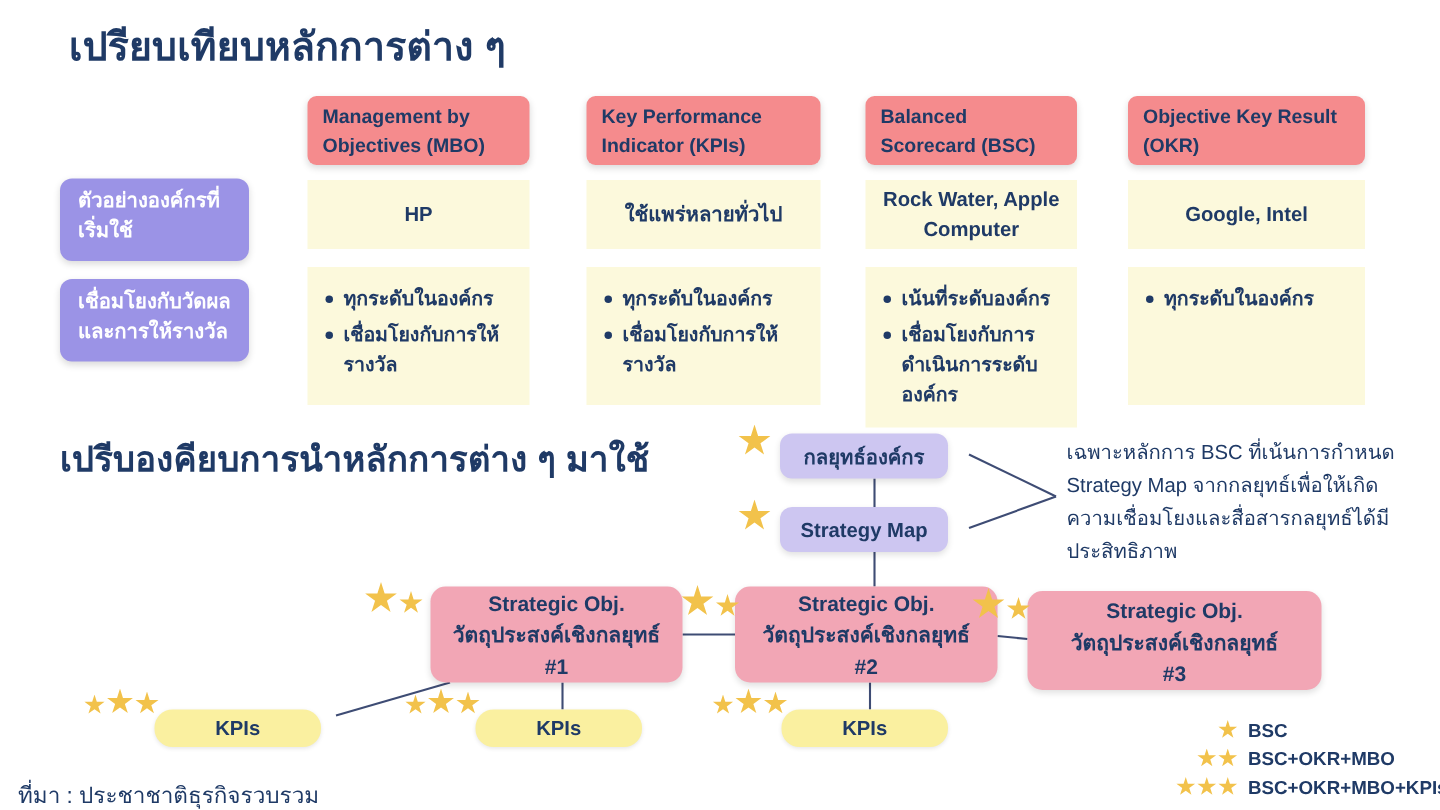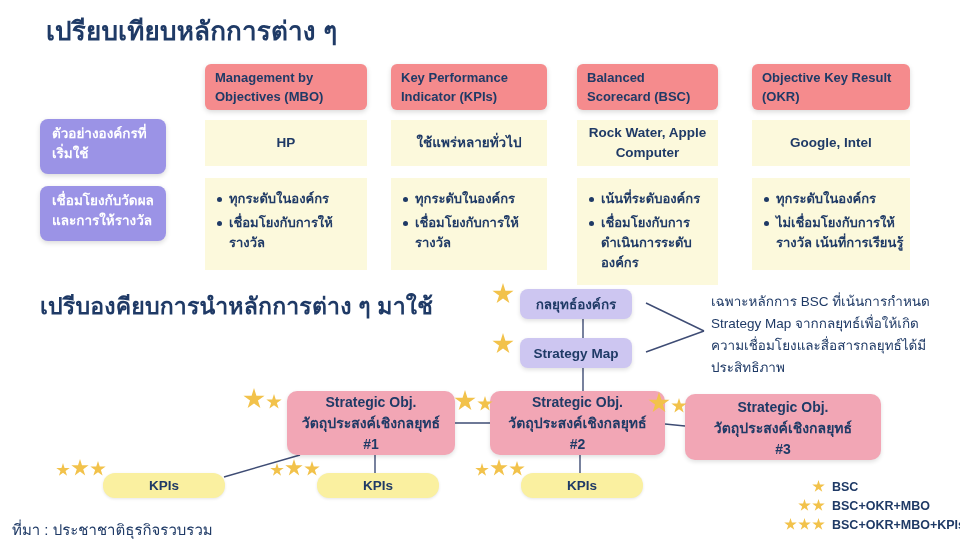--- a/index.html
+++ b/index.html
@@ -7,21 +7,21 @@
   body { font-family:"Liberation Sans","DejaVu Sans",sans-serif; }
   .slide { position:relative; width:960px; height:540px; background:#ffffff; overflow:hidden; color:var(--navy,#1F3A66); }
 
   .title { position:absolute; color:var(--navy,#1F3A66); font-weight:700; letter-spacing:0.2px; }
   .t1 { left:46px; top:10px; font-size:26px; }
   .t2 { left:40px; top:288px; font-size:23px; }
 
   svg.wires { position:absolute; left:0; top:0; width:960px; height:540px; pointer-events:none; }
 
   
-  .c0 { left:205px; width:162px; }
+  .c0 { left:205px; width:148px; }
   .c1 { left:391px; width:156px; }
   .c2 { left:577px; width:141px; }
   .c3 { left:752px; width:158px; }
 
   .hdr { position:absolute; top:64px; min-height:46px; background:var(--header_pink,#F58B8D);
          border-radius:6px; color:var(--navy,#1F3A66); font-weight:700; font-size:13px; line-height:19px;
          padding:4px 10px; display:flex; align-items:center; box-shadow:0 2px 5px rgba(0,0,0,0.15); }
 
   .rlabel { position:absolute; left:40px; width:126px; background:var(--label_purple,#9B93E6); color:#fff;
             font-weight:700; font-size:13.5px; line-height:20px; border-radius:8px; padding:5px 6px 10px 12px;
@@ -47,21 +47,21 @@
   .note { position:absolute; left:711px; top:291px; width:240px; font-size:13.5px; line-height:22px;
           color:var(--navy,#1F3A66); }
 
   .obj { position:absolute; background:var(--box_pink,#F2A6B5); border-radius:10px; color:var(--navy,#1F3A66);
          font-weight:700; font-size:14px; line-height:21px; text-align:center; display:flex; flex-direction:column;
          justify-content:flex-end; box-shadow:0 2px 4px rgba(0,0,0,0.12); }
   .o0 { left:287px; top:391px; width:168px; height:64px; }
   .o1 { left:490px; top:391px; width:175px; height:64px; }
   .o2 { left:685px; top:394px; width:196px; height:66px; }
 
-  .kpi { position:absolute; width:122px; height:25px; background:var(--kpi_yellow,#FAF0A0); border-radius:12px;
+  .kpi { position:absolute; width:111px; height:25px; background:var(--kpi_yellow,#FAF0A0); border-radius:12px;
          display:flex; align-items:center; justify-content:center; font-weight:700; font-size:13.5px;
          color:var(--navy,#1F3A66); box-shadow:0 1px 3px rgba(0,0,0,0.1); }
   .k0 { left:103px; top:473px; } .k1 { left:317px; top:473px; } .k2 { left:521px; top:473px; }
 
   
   .star { display:inline-block; background:var(--star_gold,#F2C24B);
           clip-path:polygon(50% 0%,61% 35%,98% 35%,68% 57%,79% 91%,50% 70%,21% 91%,32% 57%,2% 35%,39% 35%); }
   .s22 { width:22px; height:22px; } .s18 { width:18px; height:18px; }
   .s16 { width:16px; height:16px; } .s14 { width:14px; height:14px; } .s13 { width:13px; height:13px; }
   .stars { position:absolute; display:flex; align-items:flex-end; gap:1px; }
@@ -139,24 +139,20 @@
     <div class="pt">
         <span class="bullet"></span>
         <span>เชื่อมโยงกับการดำเนินการระดับองค์กร</span>
       </div>
   </div>
   <div class="pts c3">
     <div class="pt">
         <span class="bullet"></span>
         <span>ทุกระดับในองค์กร</span>
       </div>
-    <div class="pt">
-        <span class="bullet"></span>
-        <span>ไม่เชื่อมโยงกับการให้รางวัล เน้นที่การเรียนรู้</span>
-      </div>
   </div>
 
   <div class="pbox pb1">กลยุทธ์องค์กร</div>
   <div class="pbox pb2">Strategy Map</div>
 
   <div class="note">เฉพาะหลักการ BSC ที่เน้นการกำหนด Strategy Map จากกลยุทธ์เพื่อให้เกิดความเชื่อมโยงและสื่อสารกลยุทธ์ได้มีประสิทธิภาพ</div>
 
   <div class="obj o0">
     <div>Strategic Obj.</div>
     <div>วัตถุประสงค์เชิงกลยุทธ์</div>

